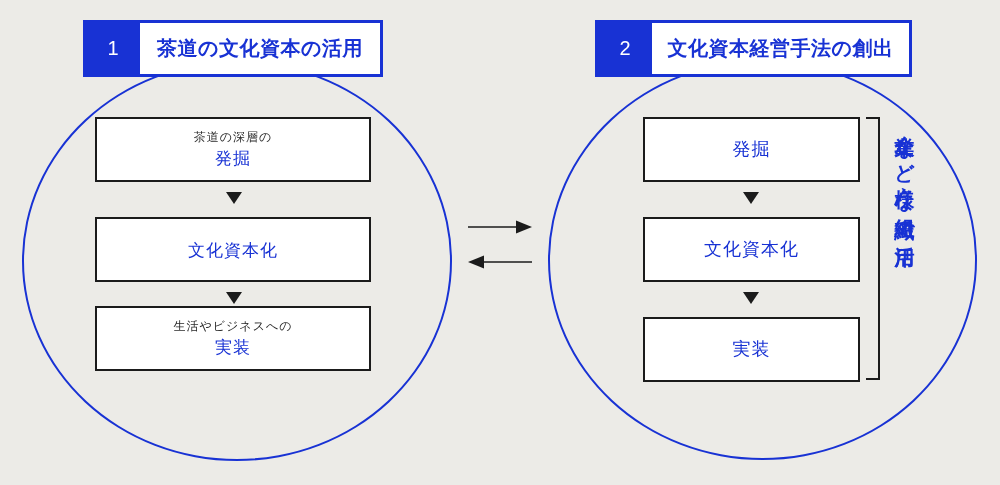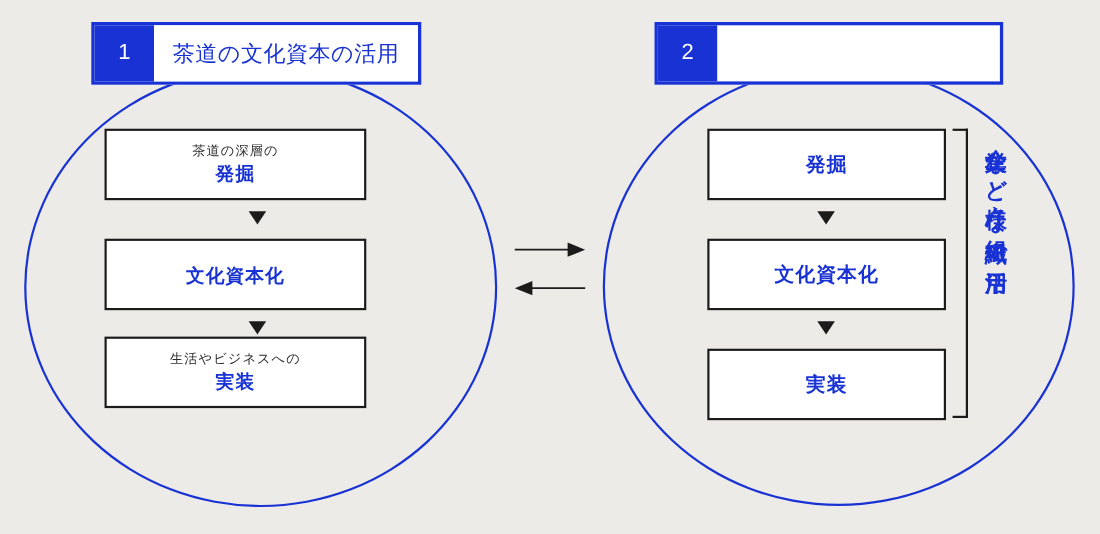--- a/index.html
+++ b/index.html
@@ -43,44 +43,44 @@
     width:54px;flex:0 0 54px;
     background:var(--blue);
     color:#fff;
     display:flex;align-items:center;justify-content:center;
     font-size:20px;
   }
   .header-title{
     flex:1;
     display:flex;align-items:center;justify-content:center;
     color:var(--blue);
-    font-weight:normal;
+    font-weight:bold;
     font-size:20px;
     letter-spacing:0.5px;
     background:var(--boxbg);
   }
 
   
   .flow-box{
     position:absolute;
     background:var(--boxbg);
     border:2px solid var(--line);
     display:flex;flex-direction:column;
     align-items:center;justify-content:center;
     z-index:2;
   }
-  .left-box{left:95px;width:238px;height:65px;}
+  .left-box{left:95px;width:276px;height:65px;}
   .right-box{left:643px;width:217px;height:65px;}
   .box-sub{
     font-size:12px;color:#2B2B2B;letter-spacing:1px;
     line-height:1.2;
   }
   .box-main{
     margin-top:4px;
-    font-size:17px;font-weight:bold;color:var(--blue);
+    font-size:17px;font-weight:normal;color:var(--blue);
     letter-spacing:1px;line-height:1.2;
   }
   .right-box .box-main{font-size:18px;margin-top:0;}
 
   
   .tri{
     position:absolute;
     width:0;height:0;
     border-left:8px solid transparent;
     border-right:8px solid transparent;
@@ -127,20 +127,21 @@
   <div class="circle left-circle"></div>
   <div class="circle right-circle"></div>
 
   <div class="header left-header">
     <div class="header-num">1</div>
     <div class="header-title">茶道の文化資本の活用</div>
   </div>
 
   <div class="header right-header">
     <div class="header-num">2</div>
+    <div class="header-title">文化資本経営手法の創出</div>
   </div>
 
   <div class="flow-box left-box" style="top:117px">
     <div class="box-sub">茶道の深層の</div>
     <div class="box-main">発掘</div>
   </div>
   <span class="tri left-tri" style="top:192px"></span>
 
   <div class="flow-box left-box" style="top:217px">
     <div class="box-main">文化資本化</div>

